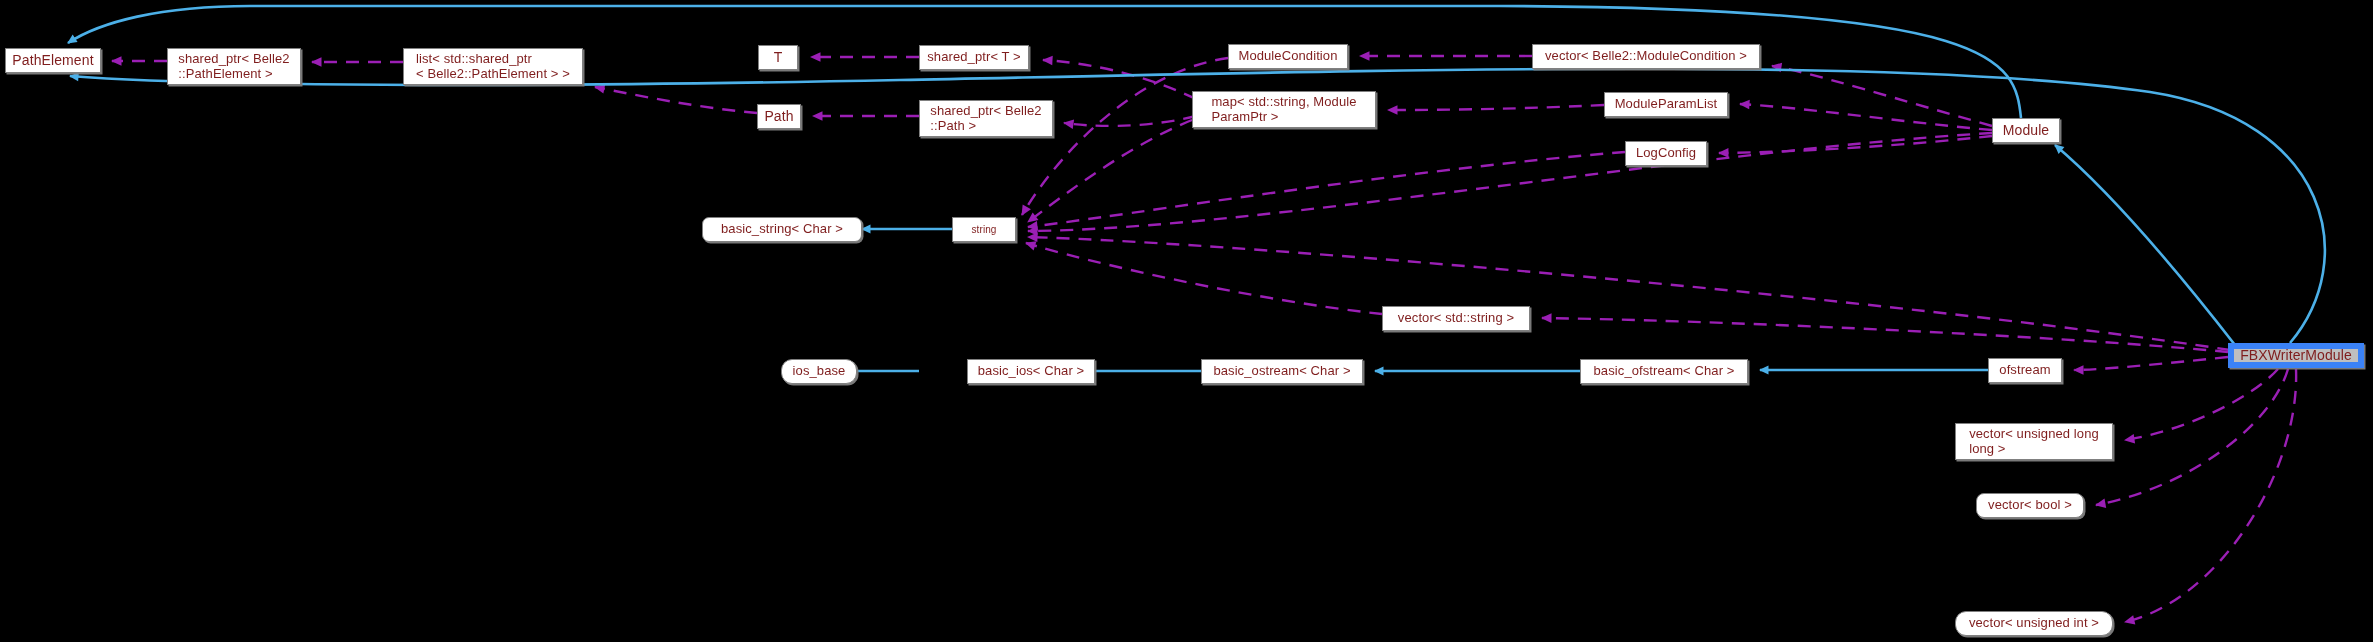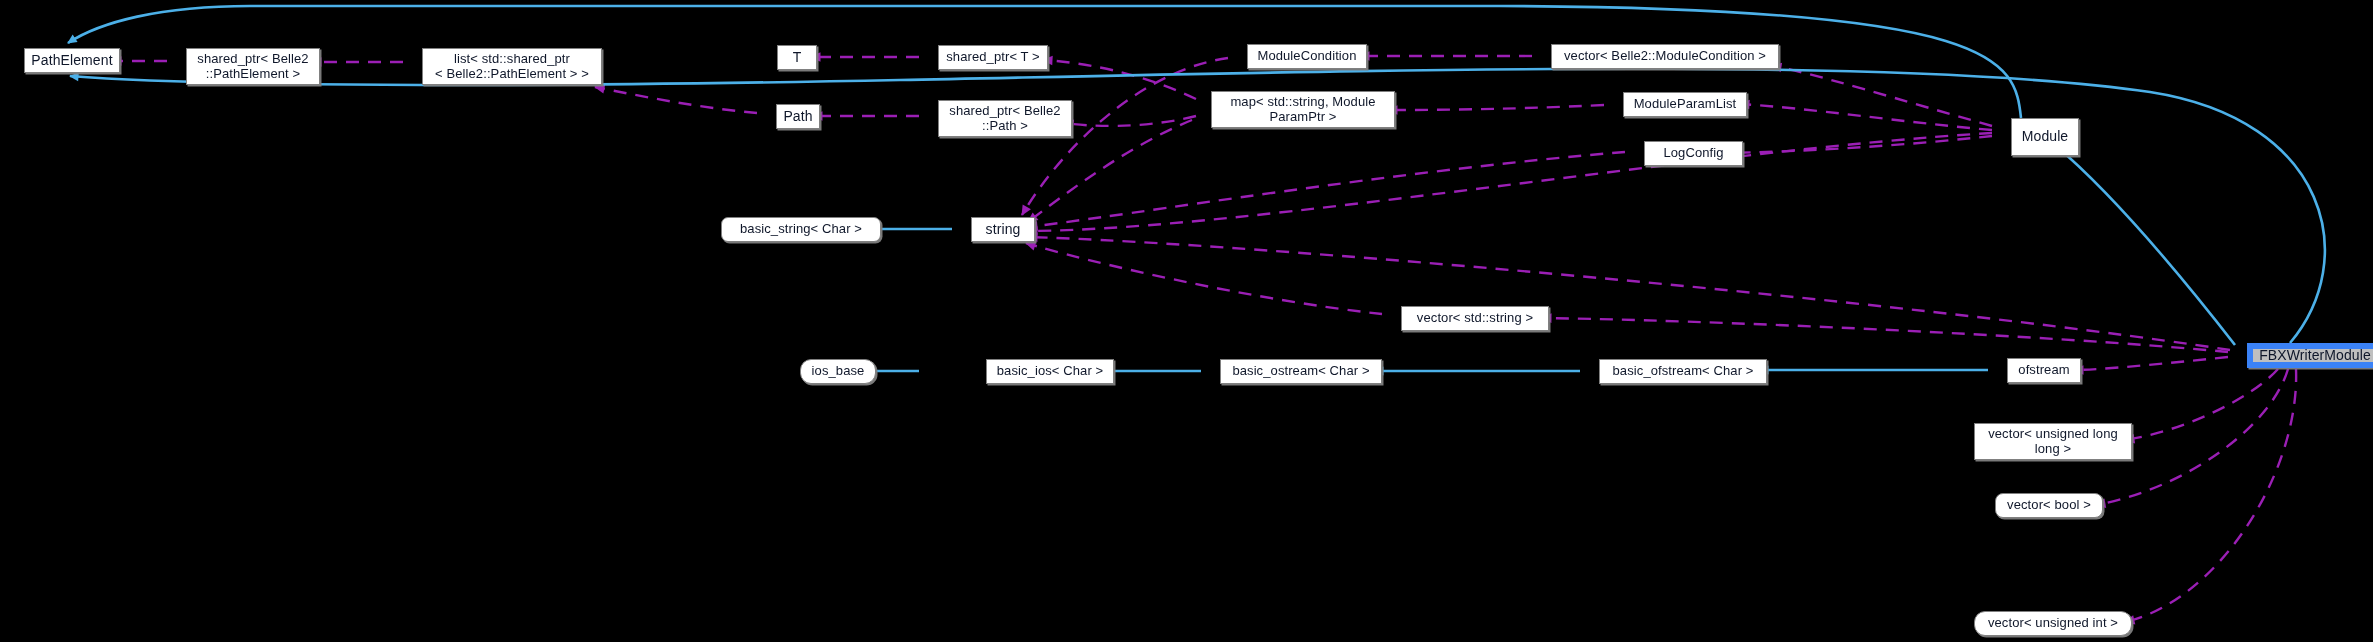--- a/index.html
+++ b/index.html
@@ -1,23 +1,23 @@
 <!DOCTYPE html>
 <html><head>
 <meta charset="utf-8">
 <style>
   html,body{margin:0;padding:0;background:#000;}
   #canvas{position:relative;width:2373px;height:642px;background:#000;
     font-family:"Liberation Sans","DejaVu Sans",sans-serif;overflow:hidden;}
   #edges{position:absolute;left:0;top:0;width:2373px;height:642px;}
   .node{position:absolute;box-sizing:border-box;background:#ffffff;
-    border:1px solid #808080;color:#0f172a;display:flex;align-items:center;
-    justify-content:center;text-align:center;line-height:1.12;
+    border:1px solid #808080;color:#7f1d1d;display:flex;align-items:center;
+    justify-content:center;line-height:1.12;
     letter-spacing:0.1px;white-space:pre;
-    box-shadow:1.5px 1.5px 0 rgba(128,128,128,0.95);margin-left:19px;}
+    box-shadow:1.5px 1.5px 0 rgba(128,128,128,0.95);}
   .node.focus{background:#bfbfbf;border:6px solid #3b82f6;}
 </style>
 </head>
 <body>
 
 <div id="canvas">
 
   <svg id="edges" viewBox="0 0 2373 642" xmlns="http://www.w3.org/2000/svg">
     <defs>
       <marker id="ah-blue" markerWidth="11" markerHeight="11" refX="9" refY="5.5" orient="auto" markerUnits="userSpaceOnUse">
@@ -69,30 +69,30 @@
   <div class="nodes" id="nodes">
       <div class="node" style="left: 5px; top: 48px; width: 96px; height: 25px; font-size: 14px;">PathElement</div>
       <div class="node" style="left: 167px; top: 48px; width: 134px; height: 37px; font-size: 13px;">shared_ptr&lt; Belle2
 ::PathElement &gt;</div>
       <div class="node" style="left: 403px; top: 48px; width: 180px; height: 37px; font-size: 13px;">list&lt; std::shared_ptr
 &lt; Belle2::PathElement &gt; &gt;</div>
       <div class="node" style="left: 758px; top: 45px; width: 40px; height: 25px; font-size: 14px;">T</div>
       <div class="node" style="left: 919px; top: 45px; width: 110px; height: 25px; font-size: 13px;">shared_ptr&lt; T &gt;</div>
       <div class="node" style="left: 1228px; top: 44px; width: 120px; height: 25px; font-size: 13px;">ModuleCondition</div>
       <div class="node" style="left: 1532px; top: 44px; width: 228px; height: 25px; font-size: 13px;">vector&lt; Belle2::ModuleCondition &gt;</div>
-      <div class="node" style="left: 1992px; top: 118px; width: 68px; height: 38px; font-size: 14px;">Module</div>
+      <div class="node" style="left: 1992px; top: 118px; width: 68px; height: 25px; font-size: 14px;">Module</div>
       <div class="node" style="left: 757px; top: 104px; width: 44px; height: 25px; font-size: 14px;">Path</div>
       <div class="node" style="left: 919px; top: 100px; width: 134px; height: 37px; font-size: 13px;">shared_ptr&lt; Belle2
 ::Path &gt;</div>
       <div class="node" style="left: 1192px; top: 91px; width: 184px; height: 37px; font-size: 13px;">map&lt; std::string, Module
 ParamPtr &gt;</div>
       <div class="node" style="left: 1604px; top: 92px; width: 124px; height: 25px; font-size: 13px;">ModuleParamList</div>
-      <div class="node" style="left: 1625px; top: 141px; width: 99px; height: 25px; font-size: 13px;">LogConfig</div>
+      <div class="node" style="left: 1625px; top: 141px; width: 82px; height: 25px; font-size: 13px;">LogConfig</div>
       <div class="node" style="left: 702px; top: 217px; width: 160px; height: 25px; font-size: 13px; border-radius: 7px;">basic_string&lt; Char &gt;</div>
-      <div class="node" style="left: 952px; top: 217px; width: 64px; height: 25px; font-size: 14px;">string</div>
+      <div class="node" style="left: 952px; top: 217px; width: 64px; height: 25px; font-size: 10px;">string</div>
       <div class="node" style="left: 1382px; top: 306px; width: 148px; height: 25px; font-size: 13px;">vector&lt; std::string &gt;</div>
       <div class="node" style="left: 781px; top: 359px; width: 76px; height: 25px; font-size: 13px; border-radius: 11px;">ios_base</div>
       <div class="node" style="left: 967px; top: 359px; width: 128px; height: 25px; font-size: 13px;">basic_ios&lt; Char &gt;</div>
       <div class="node" style="left: 1201px; top: 359px; width: 162px; height: 25px; font-size: 13px;">basic_ostream&lt; Char &gt;</div>
       <div class="node" style="left: 1580px; top: 359px; width: 168px; height: 25px; font-size: 13px;">basic_ofstream&lt; Char &gt;</div>
       <div class="node" style="left: 1988px; top: 358px; width: 74px; height: 25px; font-size: 13px;">ofstream</div>
       <div class="node focus" style="left: 2228px; top: 343px; width: 136px; height: 25px; font-size: 14px;">FBXWriterModule</div>
       <div class="node" style="left: 1955px; top: 423px; width: 158px; height: 37px; font-size: 13px;">vector&lt; unsigned long
 long &gt;</div>
       <div class="node" style="left: 1976px; top: 493px; width: 108px; height: 25px; font-size: 13px; border-radius: 8px;">vector&lt; bool &gt;</div>

